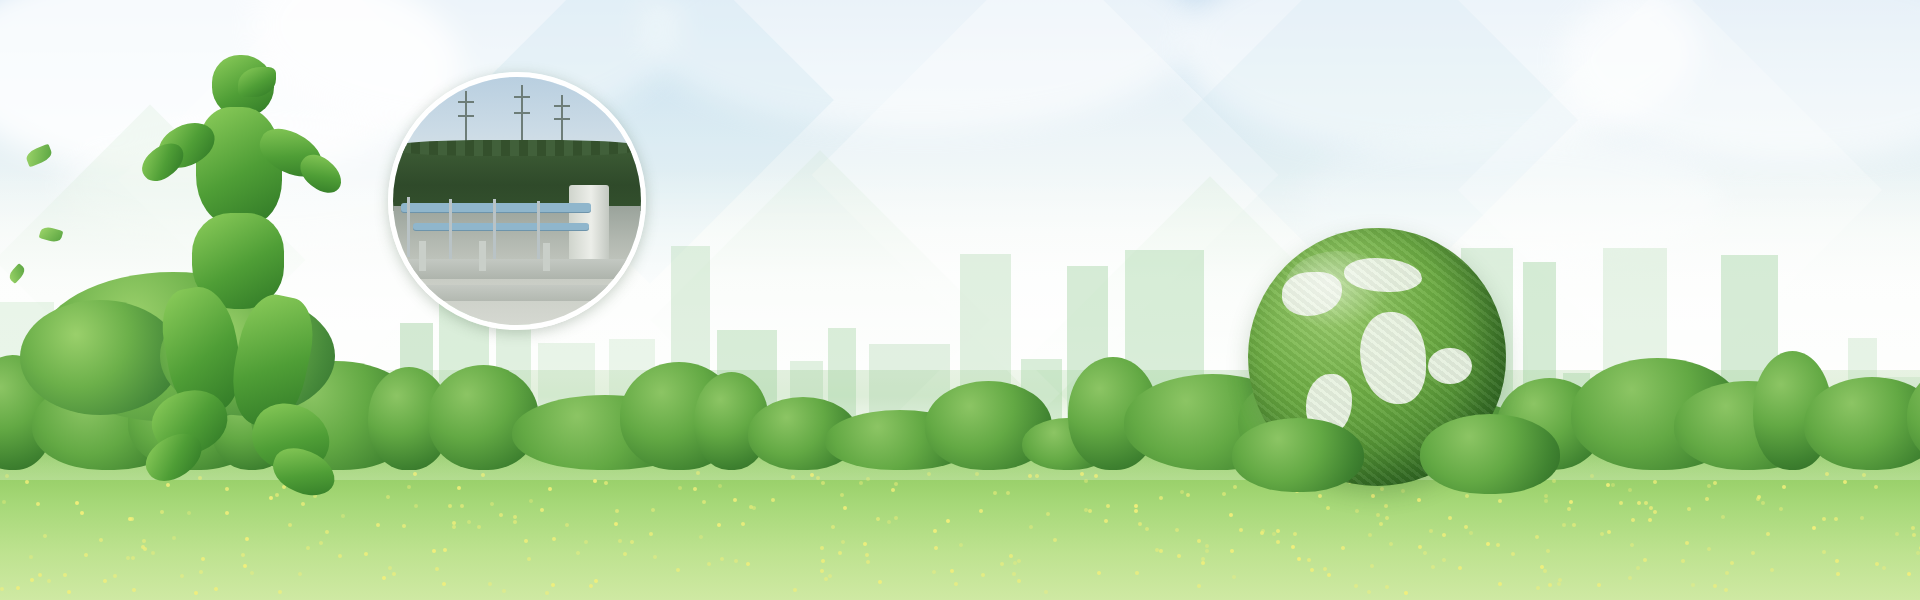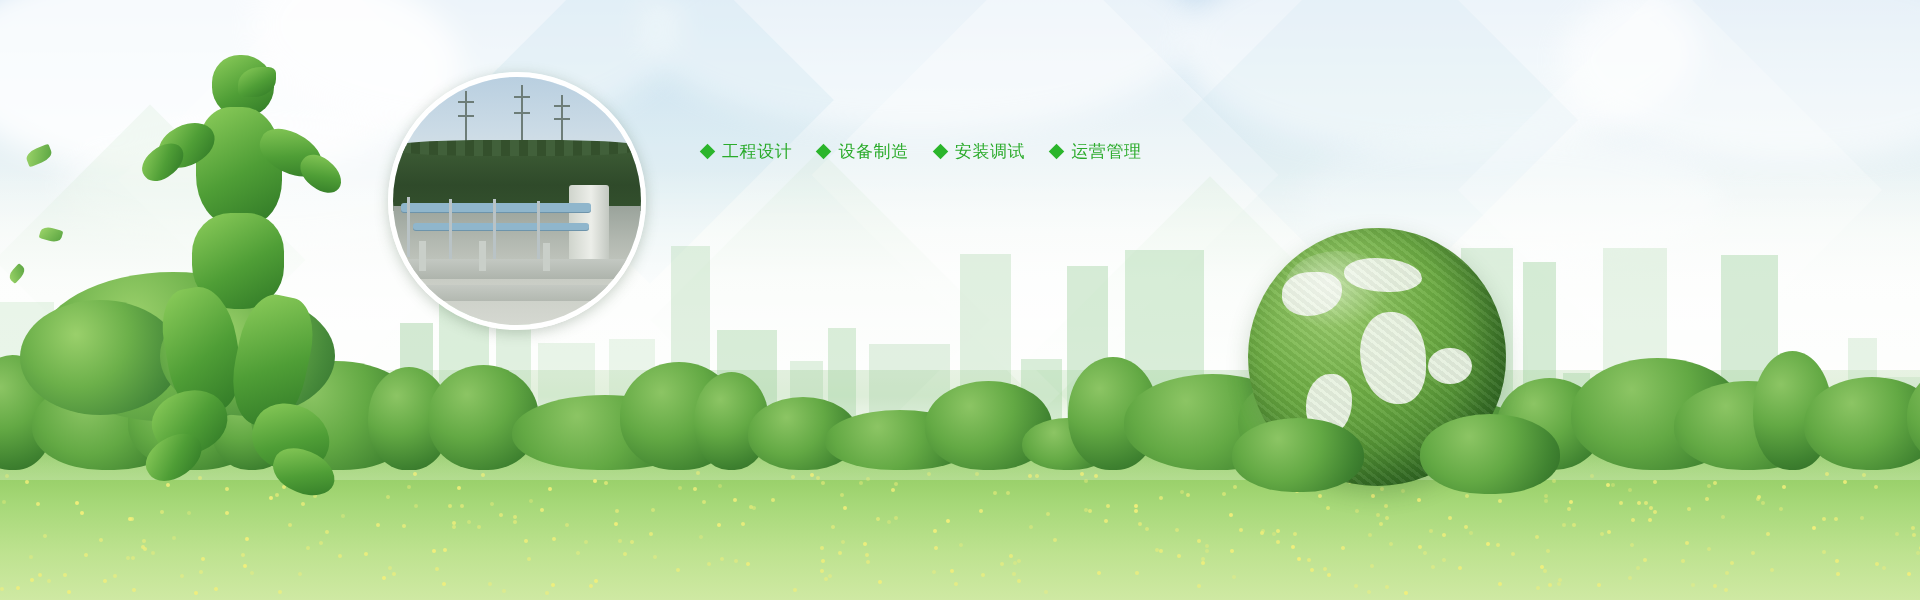--- a/index.html
+++ b/index.html
@@ -628,33 +628,15 @@
     <div class="globe-shine"></div>
   </div>
   <div class="bush" style="left:1232px;top:418px;width:132px;height:74px;"></div>
   <div class="bush" style="left:1420px;top:414px;width:140px;height:80px;"></div>
 
   <div class="textblock">
 
 
 
 
-    <div class="bullets" id="bullets">
-        <div class="bullet">
-          <span class="dia"></span>
-          <span class="bullet-label">工程设计</span>
-        </div>
-        <div class="bullet">
-          <span class="dia"></span>
-          <span class="bullet-label">设备制造</span>
-        </div>
-        <div class="bullet">
-          <span class="dia"></span>
-          <span class="bullet-label">安装调试</span>
-        </div>
-        <div class="bullet">
-          <span class="dia"></span>
-          <span class="bullet-label">运营管理</span>
-        </div>
-      </div>
   </div>
 
 </div>
 
 </body></html>

